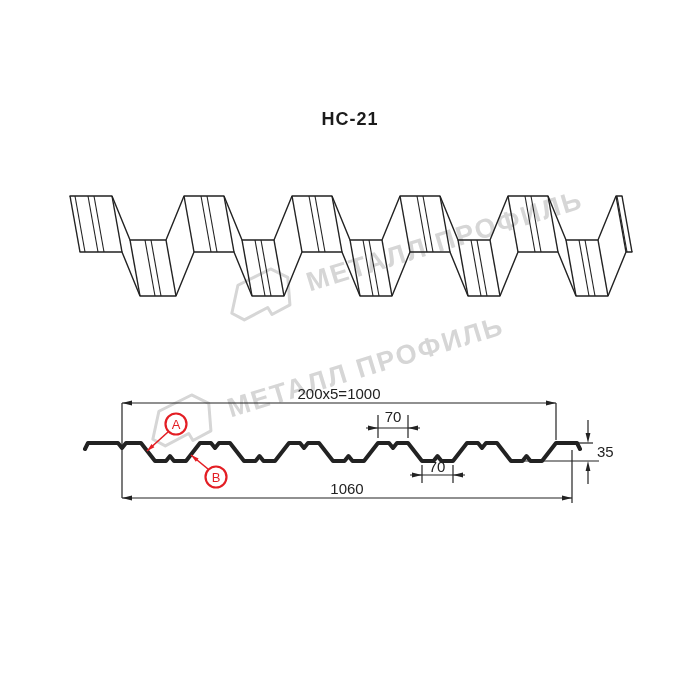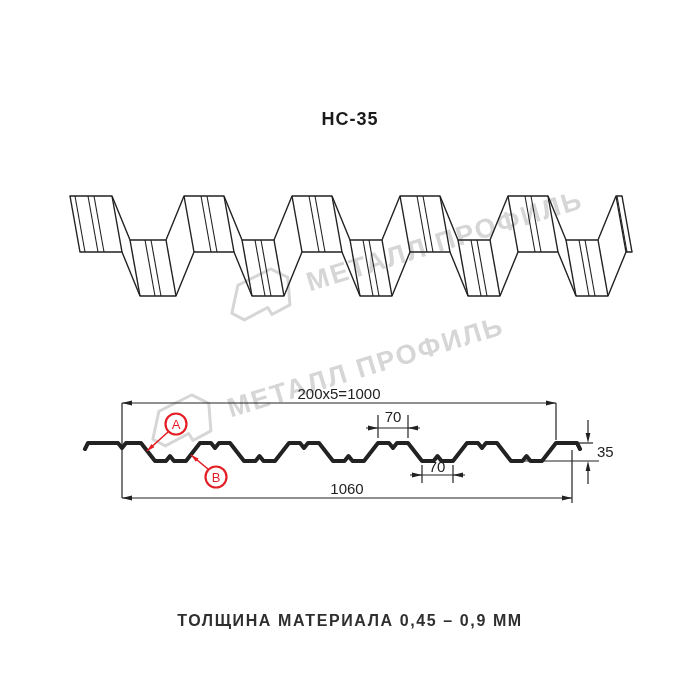--- a/index.html
+++ b/index.html
@@ -33,21 +33,21 @@
     <span>МЕТАЛЛ ПРОФИЛЬ</span>
   </div>
 
   <div class="watermark wm2" style="color: rgb(214, 214, 214);">
     <svg class="wm-logo" width="74" height="52" viewBox="0 0 74 52">
       <path d="M5 33 L19 8 L55 2 L69 15 L63 42 L43 46 L41 38 L15 43 Z" fill="none" stroke="currentColor" stroke-width="3" stroke-linejoin="round"></path>
     </svg>
     <span>МЕТАЛЛ ПРОФИЛЬ</span>
   </div>
 
-  <div class="subtitle">НС-35</div>
+  <div class="subtitle">НС-21</div>
 
   <svg id="iso" class="draw" width="585" height="125" viewBox="0 0 585 125">
       <polyline points="10,11 52,11 70,55 106,55 124,11 164,11 182,55 214,55 232,11 272,11 290,55 322,55 340,11 380,11 398,55 430,55 448,11 488,11 506,55 538,55 556,11 562,11" fill="none" stroke="#222222" stroke-width="1.4" stroke-linejoin="round" stroke-linecap="round"></polyline>
       <polyline points="20,67 62,67 80,111 116,111 134,67 174,67 192,111 224,111 242,67 282,67 300,111 332,111 350,67 390,67 408,111 440,111 458,67 498,67 516,111 548,111 566,67 572,67" fill="none" stroke="#222222" stroke-width="1.4" stroke-linejoin="round" stroke-linecap="round"></polyline>
       <line x1="20" y1="67" x2="10" y2="11" stroke="#222222" stroke-width="1.4"></line>
       <line x1="62" y1="67" x2="52" y2="11" stroke="#222222" stroke-width="1.4"></line>
       <line x1="80" y1="111" x2="70" y2="55" stroke="#222222" stroke-width="1.4"></line>
       <line x1="116" y1="111" x2="106" y2="55" stroke="#222222" stroke-width="1.4"></line>
       <line x1="134" y1="67" x2="124" y2="11" stroke="#222222" stroke-width="1.4"></line>
       <line x1="174" y1="67" x2="164" y2="11" stroke="#222222" stroke-width="1.4"></line>
@@ -126,15 +126,14 @@
       <line x1="93" y1="50" x2="72" y2="69" stroke="#e31e24" stroke-width="1.6"></line>
       <polygon points="72,69 76.5,62.0 79.4,65.3" fill="#e31e24"></polygon>
       <circle cx="101" cy="42" r="10.5" fill="#fff" stroke="#e31e24" stroke-width="2.2"></circle>
       <text x="101" y="46.5" text-anchor="middle" fill="#e31e24" font-size="13" font-family="Liberation Sans, sans-serif">A</text>
       <line x1="133" y1="87" x2="116" y2="73" stroke="#e31e24" stroke-width="1.6"></line>
       <polygon points="116,73 123.6,76.4 120.8,79.8" fill="#e31e24"></polygon>
       <circle cx="141" cy="95" r="10.5" fill="#fff" stroke="#e31e24" stroke-width="2.2"></circle>
       <text x="141" y="99.5" text-anchor="middle" fill="#e31e24" font-size="13" font-family="Liberation Sans, sans-serif">B</text>
     </svg>
 
-  <div class="footer">ТОЛЩИНА МАТЕРИАЛА 0,45 – 0,9 ММ</div>
 
 </div>
 
 </body></html>

